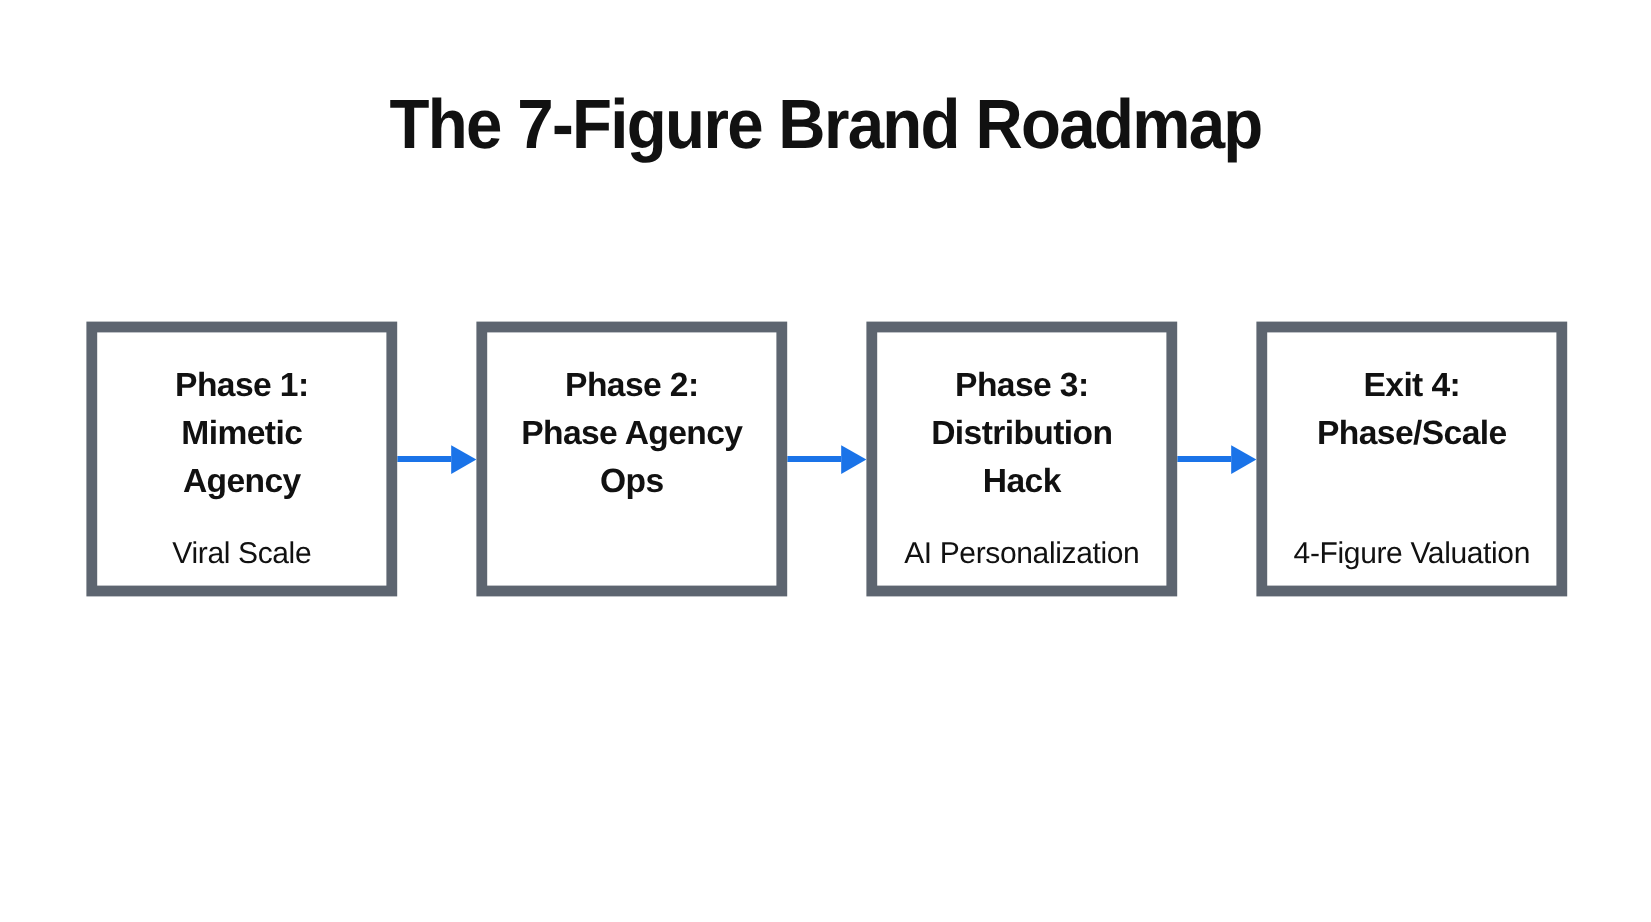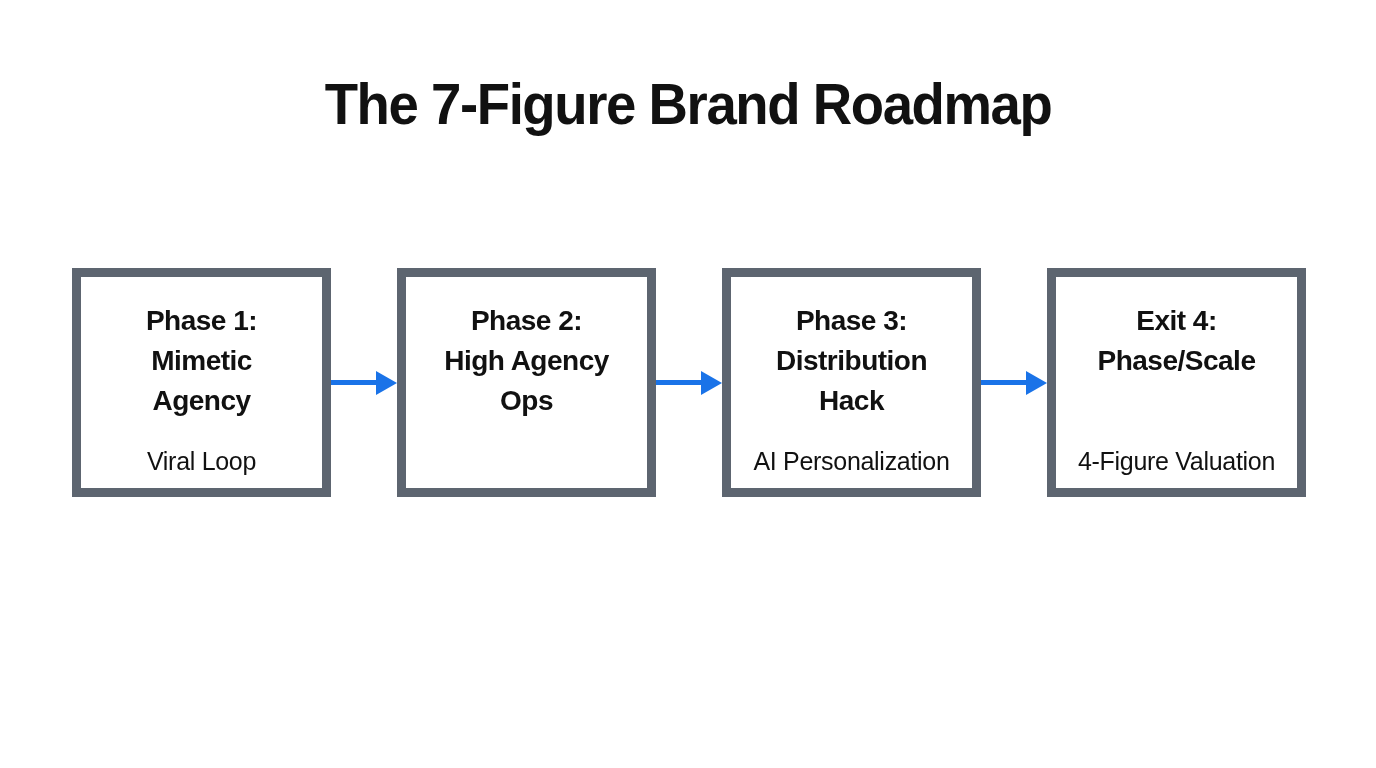--- a/index.html
+++ b/index.html
@@ -96,32 +96,32 @@
   <h1 class="title">The 7-Figure Brand Roadmap</h1>
 
   <div class="flow">
 
     <div class="phase-box">
       <div class="phase-title">
         <span>Phase 1:</span>
         <span>Mimetic</span>
         <span>Agency</span>
       </div>
-      <div class="phase-subtitle">Viral Loop</div>
+      <div class="phase-subtitle">Viral Scale</div>
     </div>
 
     <div class="arrow">
       <div class="shaft"></div>
       <div class="head"></div>
     </div>
 
     <div class="phase-box">
       <div class="phase-title">
         <span>Phase 2:</span>
-        <span>High Agency</span>
+        <span>Phase Agency</span>
         <span>Ops</span>
       </div>
     </div>
 
     <div class="arrow">
       <div class="shaft"></div>
       <div class="head"></div>
     </div>
 
     <div class="phase-box">

